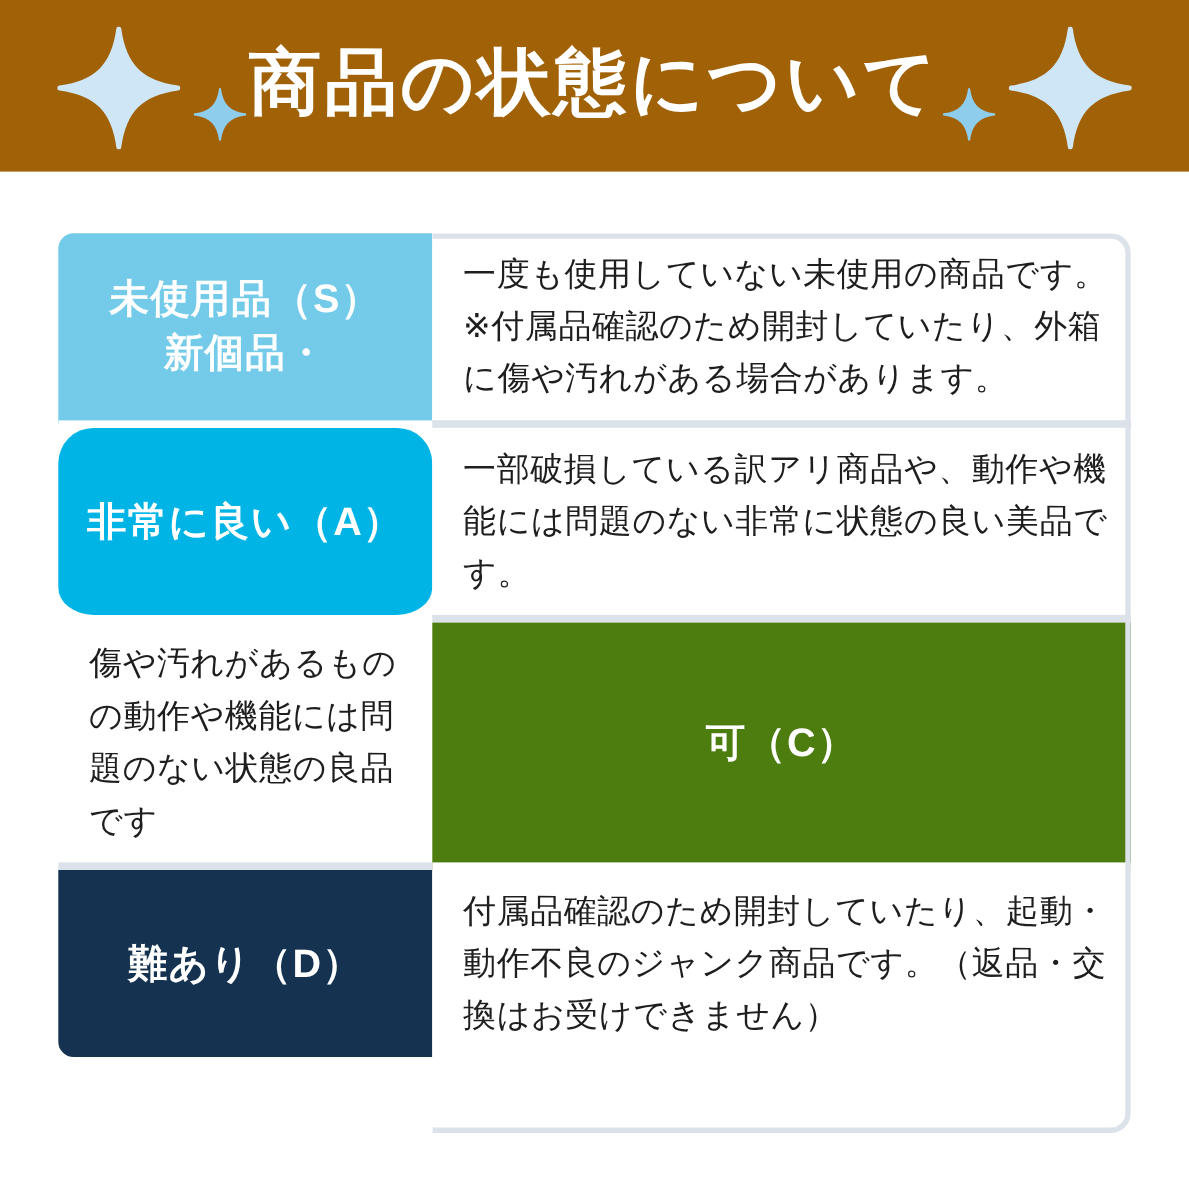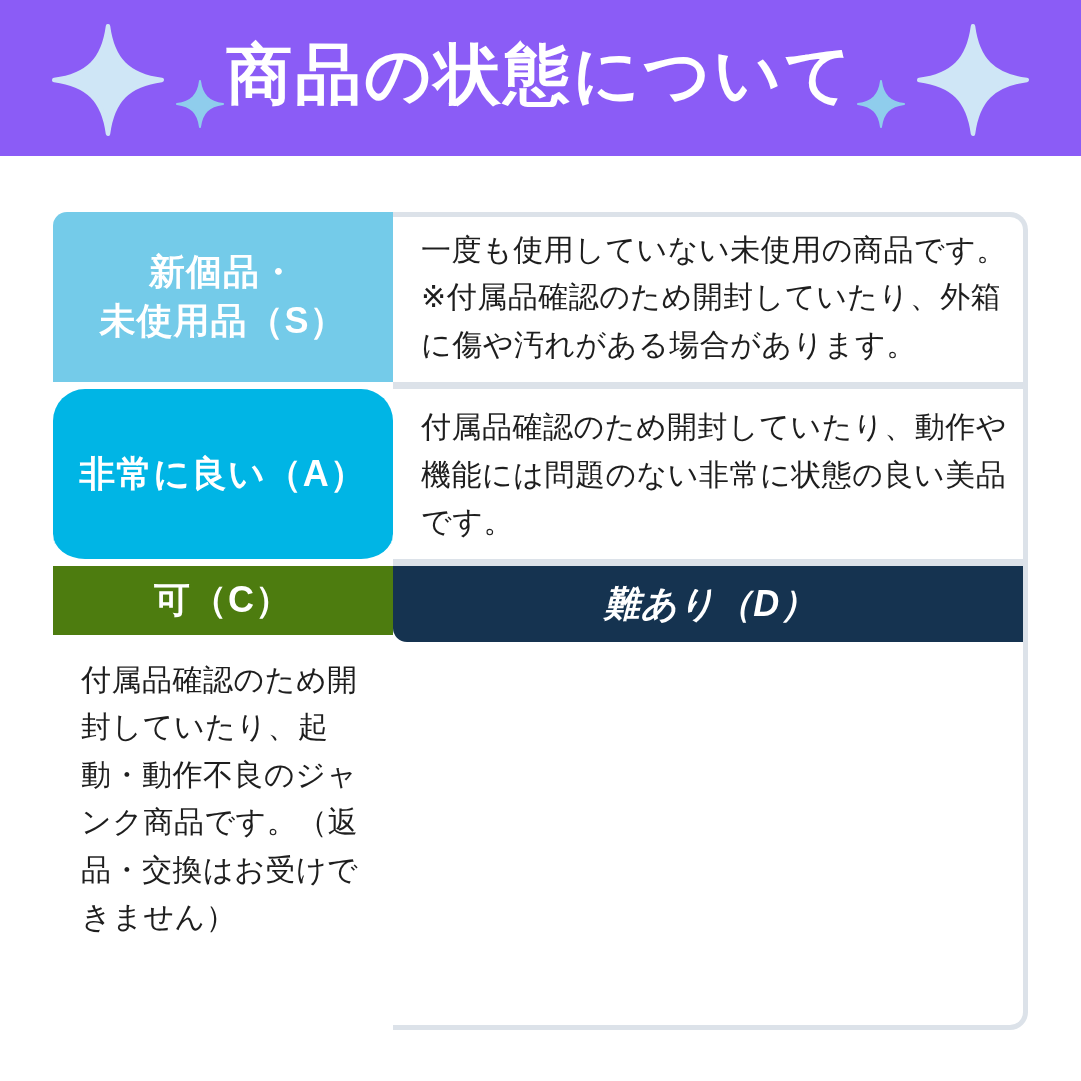--- a/index.html
+++ b/index.html
@@ -48,21 +48,21 @@
     justify-content: center;
     color: #ffffff;
     font-size: 36px;
     font-weight: 800;
     letter-spacing: 1px;
     line-height: 1.35;
     border-bottom: 7px solid #ffffff;
     text-align: center;
   }
   .grade.first { border-top-left-radius: 14px; }
-  .grade.last  { border-bottom-left-radius: 14px; border-bottom: none; font-style: italic; }
+  .grade.last  { border-bottom-left-radius: 14px; border-bottom: none; }
 
   .desc {
     background: #ffffff;
     display: flex;
     align-items: center;
     padding: 14px 12px 14px 28px;
     color: #1e1e1e;
     font-size: 30px;
     font-weight: 500;
     line-height: 1.58;
@@ -76,53 +76,56 @@
     left: 340px; top: 0; right: 0; bottom: 0;
     border: 5px solid #dce2e9;
     border-left: none;
     border-radius: 0 18px 18px 0;
     pointer-events: none;
   }
 </style>
 </head>
 <body>
 
-<div class="header" style="background: #8b5cf6; padding-left: 32px;">
+<div class="header" style="background: #a16207; padding-left: 32px;">
   <svg class="sparkle sp-big-left" viewBox="0 0 100 100">
     <path d="M50 2 C54 32 68 46 98 50 C68 54 54 68 50 98 C46 68 32 54 2 50 C32 46 46 32 50 2 Z" fill="#cfe6f6" stroke="#cfe6f6" stroke-width="4" stroke-linejoin="round"></path>
   </svg>
   <svg class="sparkle sp-small-left" viewBox="0 0 100 100">
     <path d="M50 2 C54 32 68 46 98 50 C68 54 54 68 50 98 C46 68 32 54 2 50 C32 46 46 32 50 2 Z" fill="#8fcdec" stroke="#8fcdec" stroke-width="4" stroke-linejoin="round"></path>
   </svg>
   <h1 class="title">商品の状態について</h1>
   <svg class="sparkle sp-small-right" viewBox="0 0 100 100">
     <path d="M50 2 C54 32 68 46 98 50 C68 54 54 68 50 98 C46 68 32 54 2 50 C32 46 46 32 50 2 Z" fill="#8fcdec" stroke="#8fcdec" stroke-width="4" stroke-linejoin="round"></path>
   </svg>
   <svg class="sparkle sp-big-right" viewBox="0 0 100 100">
     <path d="M50 2 C54 32 68 46 98 50 C68 54 54 68 50 98 C46 68 32 54 2 50 C32 46 46 32 50 2 Z" fill="#cfe6f6" stroke="#cfe6f6" stroke-width="4" stroke-linejoin="round"></path>
   </svg>
 </div>
 
 <div class="table-wrap">
 
   <div class="grade first" style="background: rgb(116, 203, 233);">
+    <span>未使用品（S）</span>
     <span>新個品・</span>
-    <span>未使用品（S）</span>
   </div>
   <div class="desc">
     <span>一度も使用していない未使用の商品です。※付属品確認のため開封していたり、外箱に傷や汚れがある場合があります。</span>
   </div>
 
   <div class="grade" style="background: rgb(0, 181, 229); border-radius: 32px;">
     <span>非常に良い（A）</span>
   </div>
   <div class="desc">
-    <span>付属品確認のため開封していたり、動作や機能には問題のない非常に状態の良い美品です。</span>
+    <span>一部破損している訳アリ商品や、動作や機能には問題のない非常に状態の良い美品です。</span>
   </div>
 
+  <div class="desc">
+    <span>傷や汚れがあるものの動作や機能には問題のない状態の良品です</span>
+  </div>
 
   <div class="grade" style="background: #4d7c0f;">
     <span>可（C）</span>
   </div>
 
   <div class="grade last" style="background: rgb(21, 51, 80);">
     <span>難あり（D）</span>
   </div>
   <div class="desc last">
     <span>付属品確認のため開封していたり、起動・動作不良のジャンク商品です。（返品・交換はお受けできません）</span>

